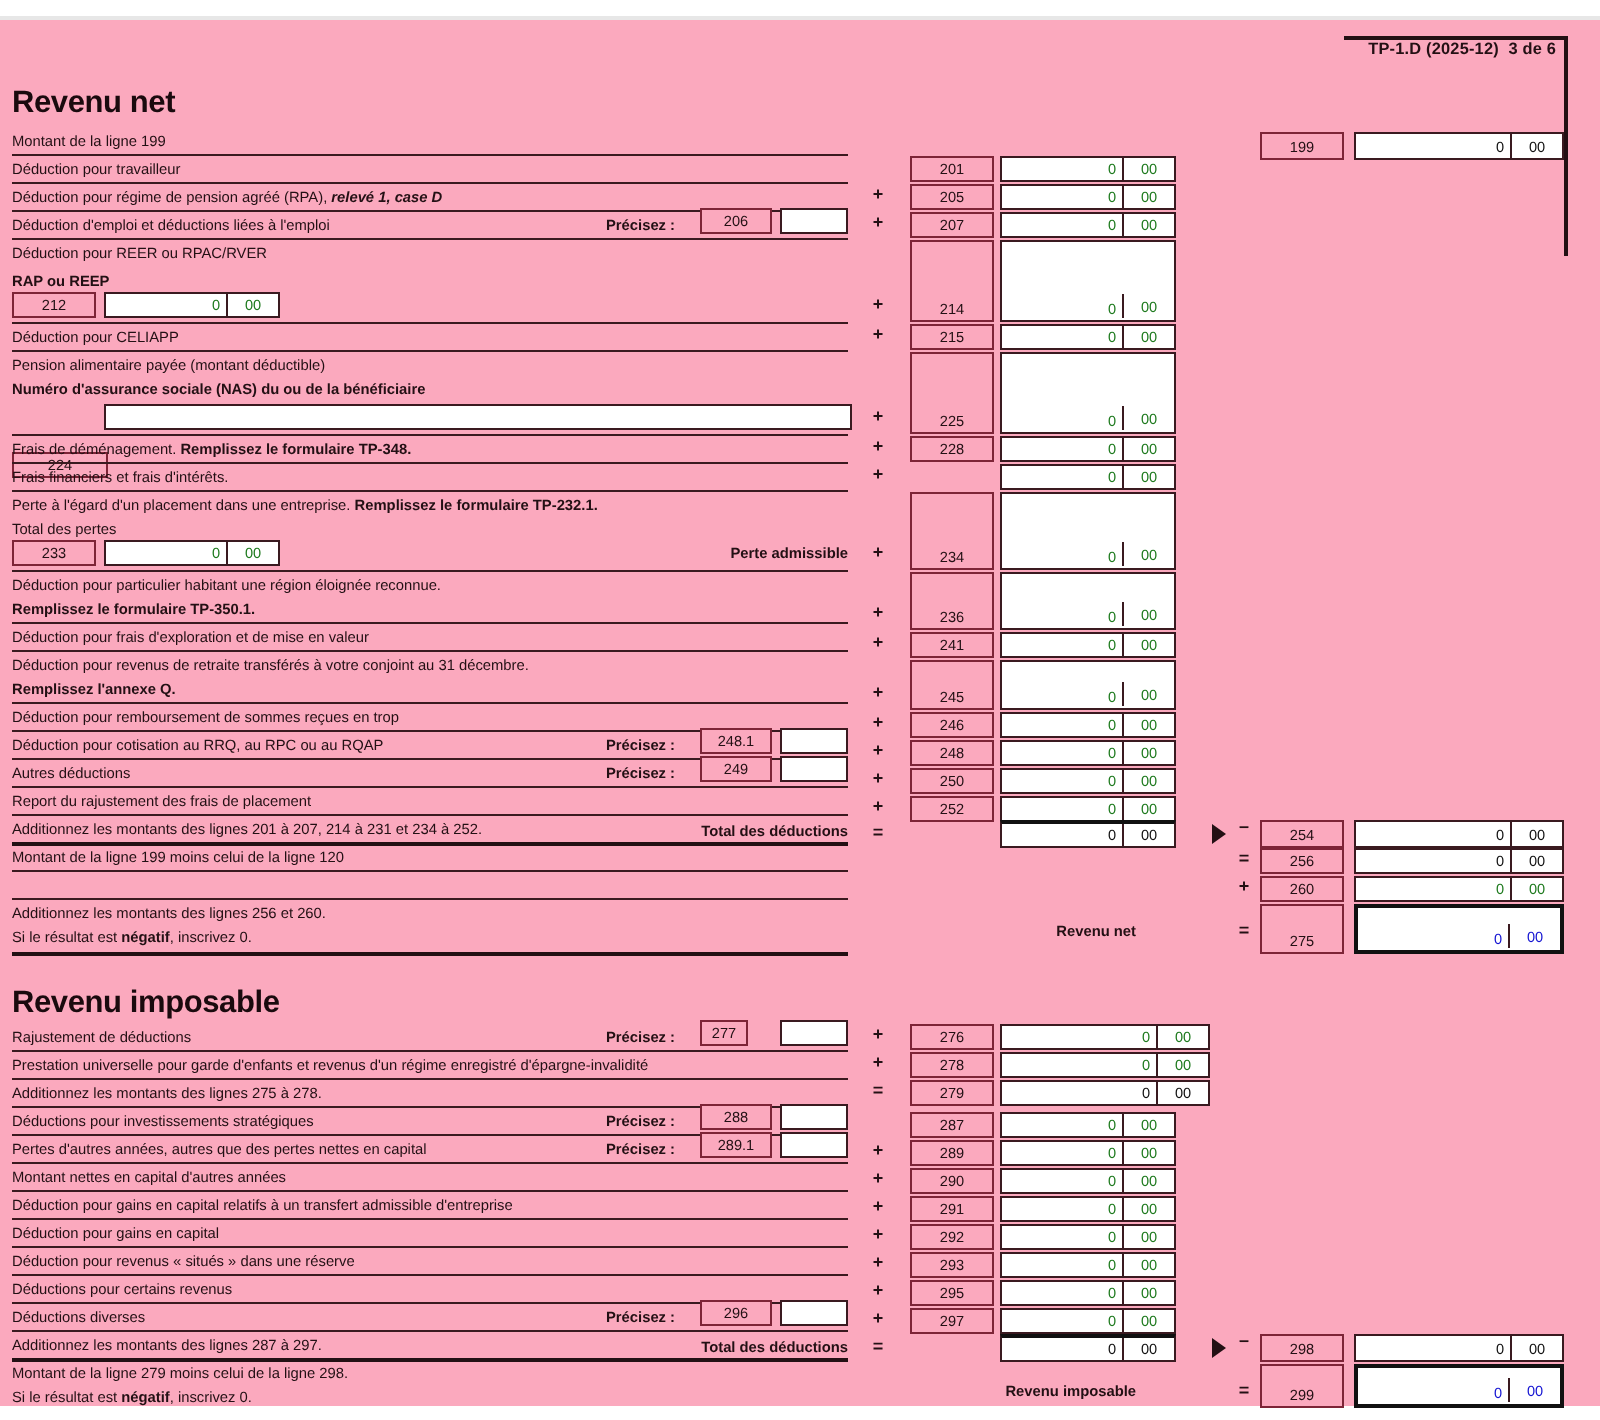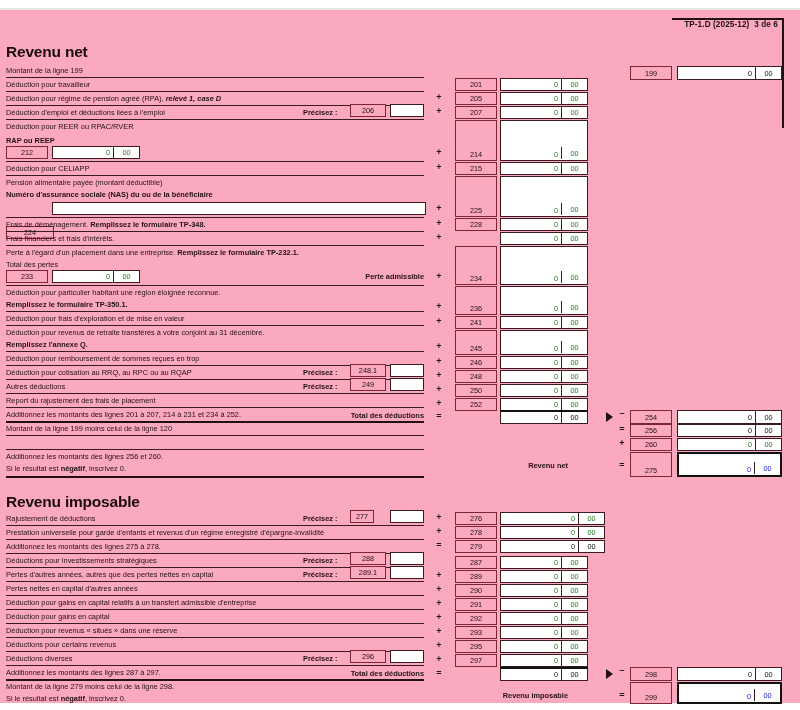--- a/index.html
+++ b/index.html
@@ -370,21 +370,21 @@
   <div class="numbox" style="left:350px; top:552px; width:36px; height:13px;">288</div>
   <div class="whitebox" style="left:390px; top:552px; width:34px; height:13px;"></div>
   <div class="rule" style="top:567px;"></div>
 
   <div class="lrow" style="top:570px;">Pertes d'autres années, autres que des pertes nettes en capital</div>
   <div class="precisez" style="left:303px; top:570px;">Précisez :</div>
   <div class="numbox" style="left:350px; top:566px; width:36px; height:13px;">289.1</div>
   <div class="whitebox" style="left:390px; top:566px; width:34px; height:13px;"></div>
   <div class="rule" style="top:581px;"></div>
 
-  <div class="lrow" style="top:584px;">Pertes nettes en capital d'autres années</div>
+  <div class="lrow" style="top:584px;">Montant nettes en capital d'autres années</div>
   <div class="rule" style="top:595px;"></div>
 
   <div class="lrow" style="top:598px;">Déduction pour gains en capital relatifs à un transfert admissible d'entreprise</div>
   <div class="rule" style="top:609px;"></div>
 
   <div class="lrow" style="top:612px;">Déduction pour gains en capital</div>
   <div class="rule" style="top:623px;"></div>
 
   <div class="lrow" style="top:626px;">Déduction pour revenus « situés » dans une réserve</div>
   <div class="rule" style="top:637px;"></div>

